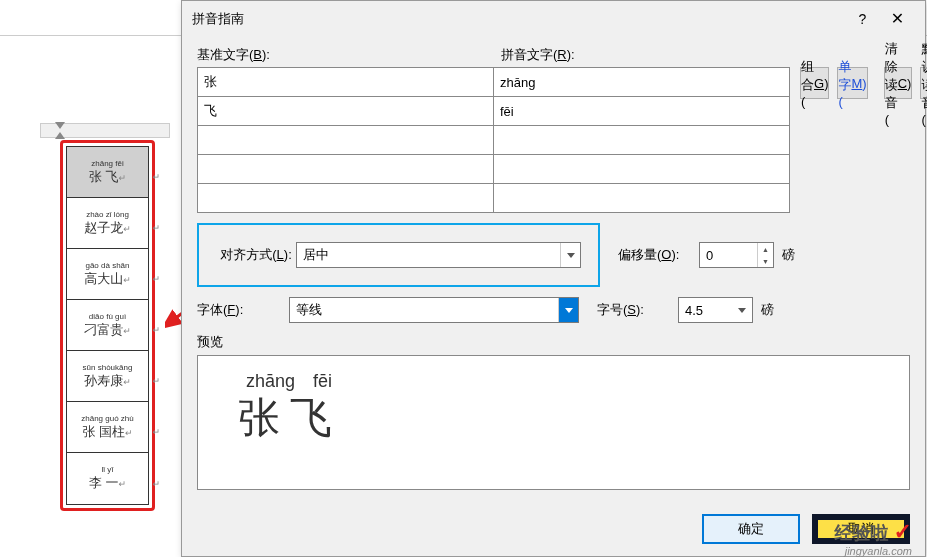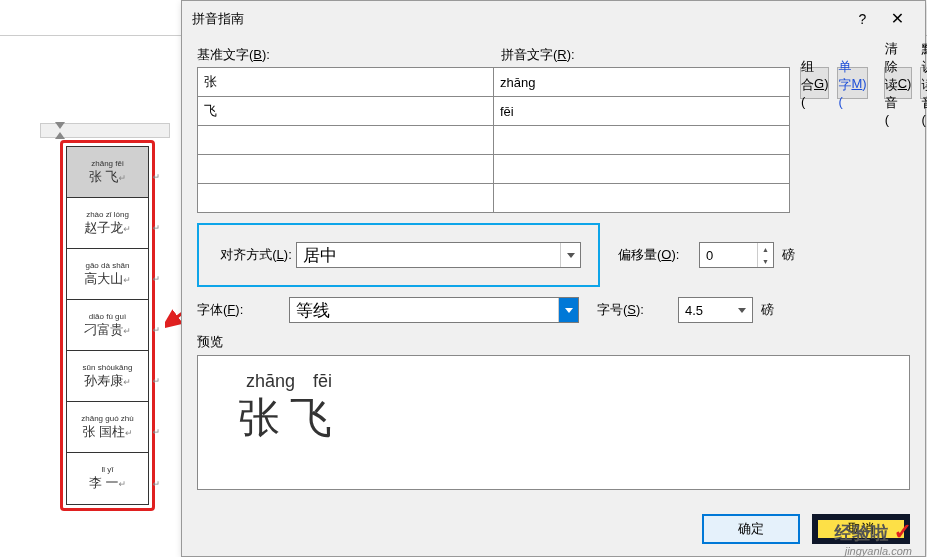--- a/index.html
+++ b/index.html
@@ -38,21 +38,21 @@
     .input-table { width: 100%; border-collapse: collapse; background: #fff; border: 1px solid #888; }
     .input-table td { border: 1px solid #888; height: 29px; padding: 2px 6px; font-size: 13px; background: #fff; }
     .input-table td.base-col { width: 50%; }
     
     .btn-col { width: 110px; display: flex; gap: 8px; }
     .btn { height: 32px; background: #e1e1e1; border: 1px solid #adadad; font-size: 13px; cursor: pointer; display: flex; align-items: center; justify-content: center; }
     .btn.disabled { color: #1d4ed8; }
     
     .opts-row { display: flex; align-items: center; margin-top: 10px; gap: 6px; }
     .opts-label { width: 80px; font-size: 13px; }
-    .combo { height: 26px; border: 1px solid #7a7a7a; background: #fff; display: flex; align-items: center; padding: 0 6px; font-size: 17px; position: relative; }
+    .combo { height: 26px; border: 1px solid #7a7a7a; background: #fff; display: flex; align-items: center; padding: 0 6px; font-size: 13px; position: relative; }
     .combo-arrow { position: absolute; right: 0; top: 0; width: 20px; height: 100%; display: flex; align-items: center; justify-content: center; border-left: 1px solid #ccc; }
     .combo-arrow svg { width: 8px; height: 5px; }
     .combo.align { width: 290px; border: 3px solid #1e90ff; }
     .combo.font { width: 290px; }
     .combo.font .combo-arrow { background: #0078d7; }
     .combo.font .combo-arrow svg path { fill: #fff; }
     .spinner { width: 75px; height: 26px; border: 1px solid #7a7a7a; background: #fff; display: flex; align-items: center; padding: 0 6px; position: relative; font-size: 13px; }
     .spinner-btns { position: absolute; right: 0; top: 0; width: 16px; height: 100%; display: flex; flex-direction: column; border-left: 1px solid #ccc; }
     .spinner-btns div { flex: 1; display: flex; align-items: center; justify-content: center; font-size: 7px; color: #555; }
     .unit { font-size: 13px; margin-left: 2px; }

